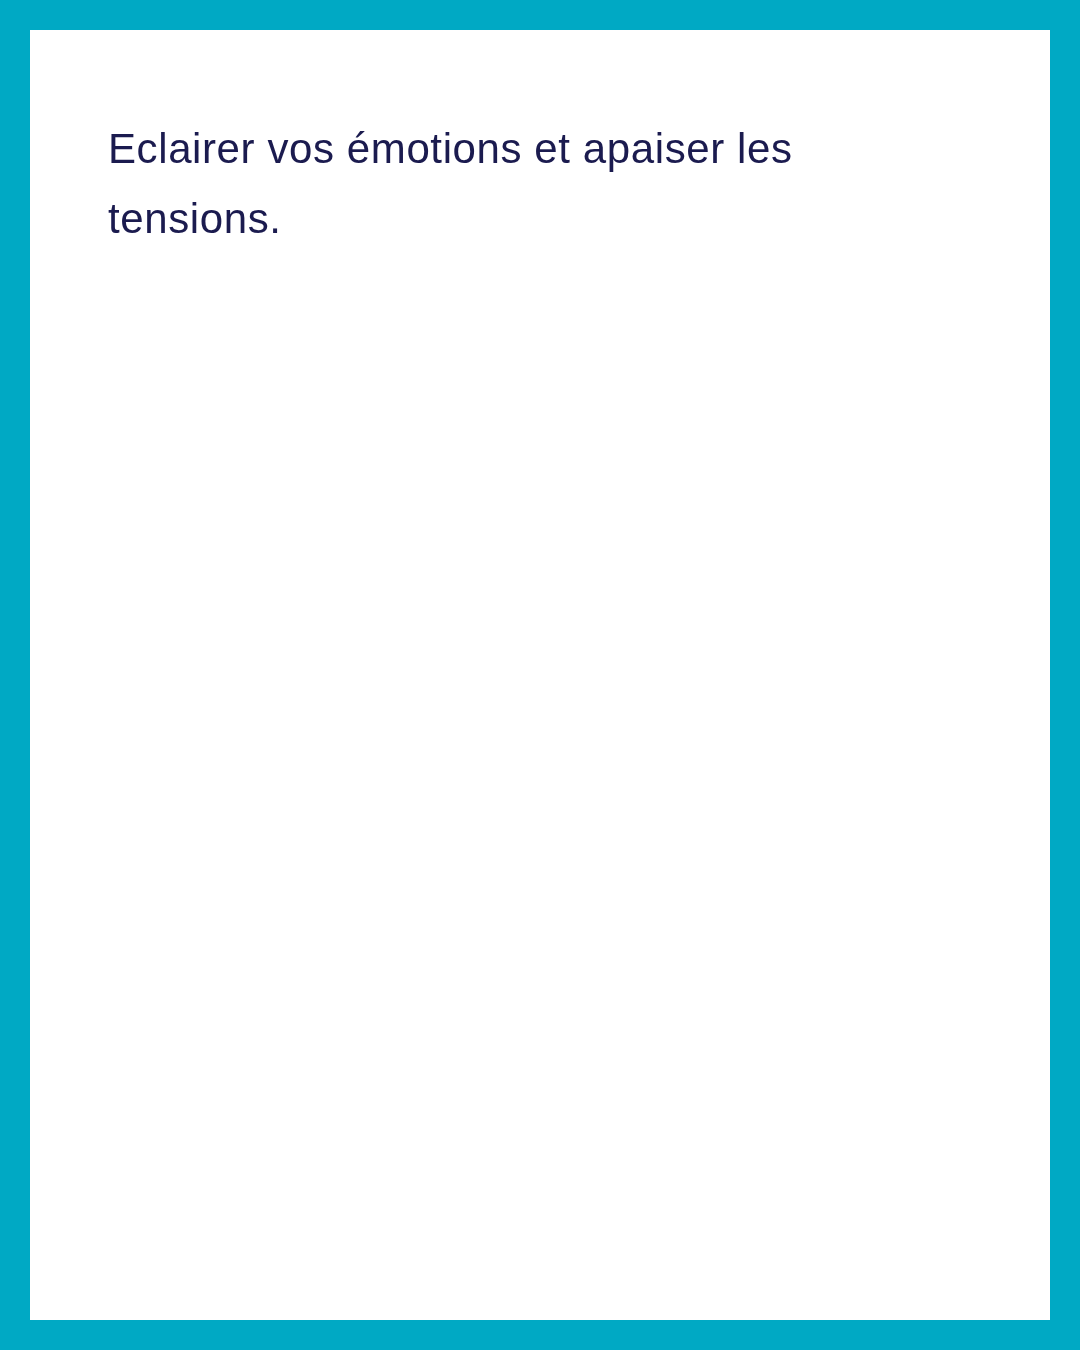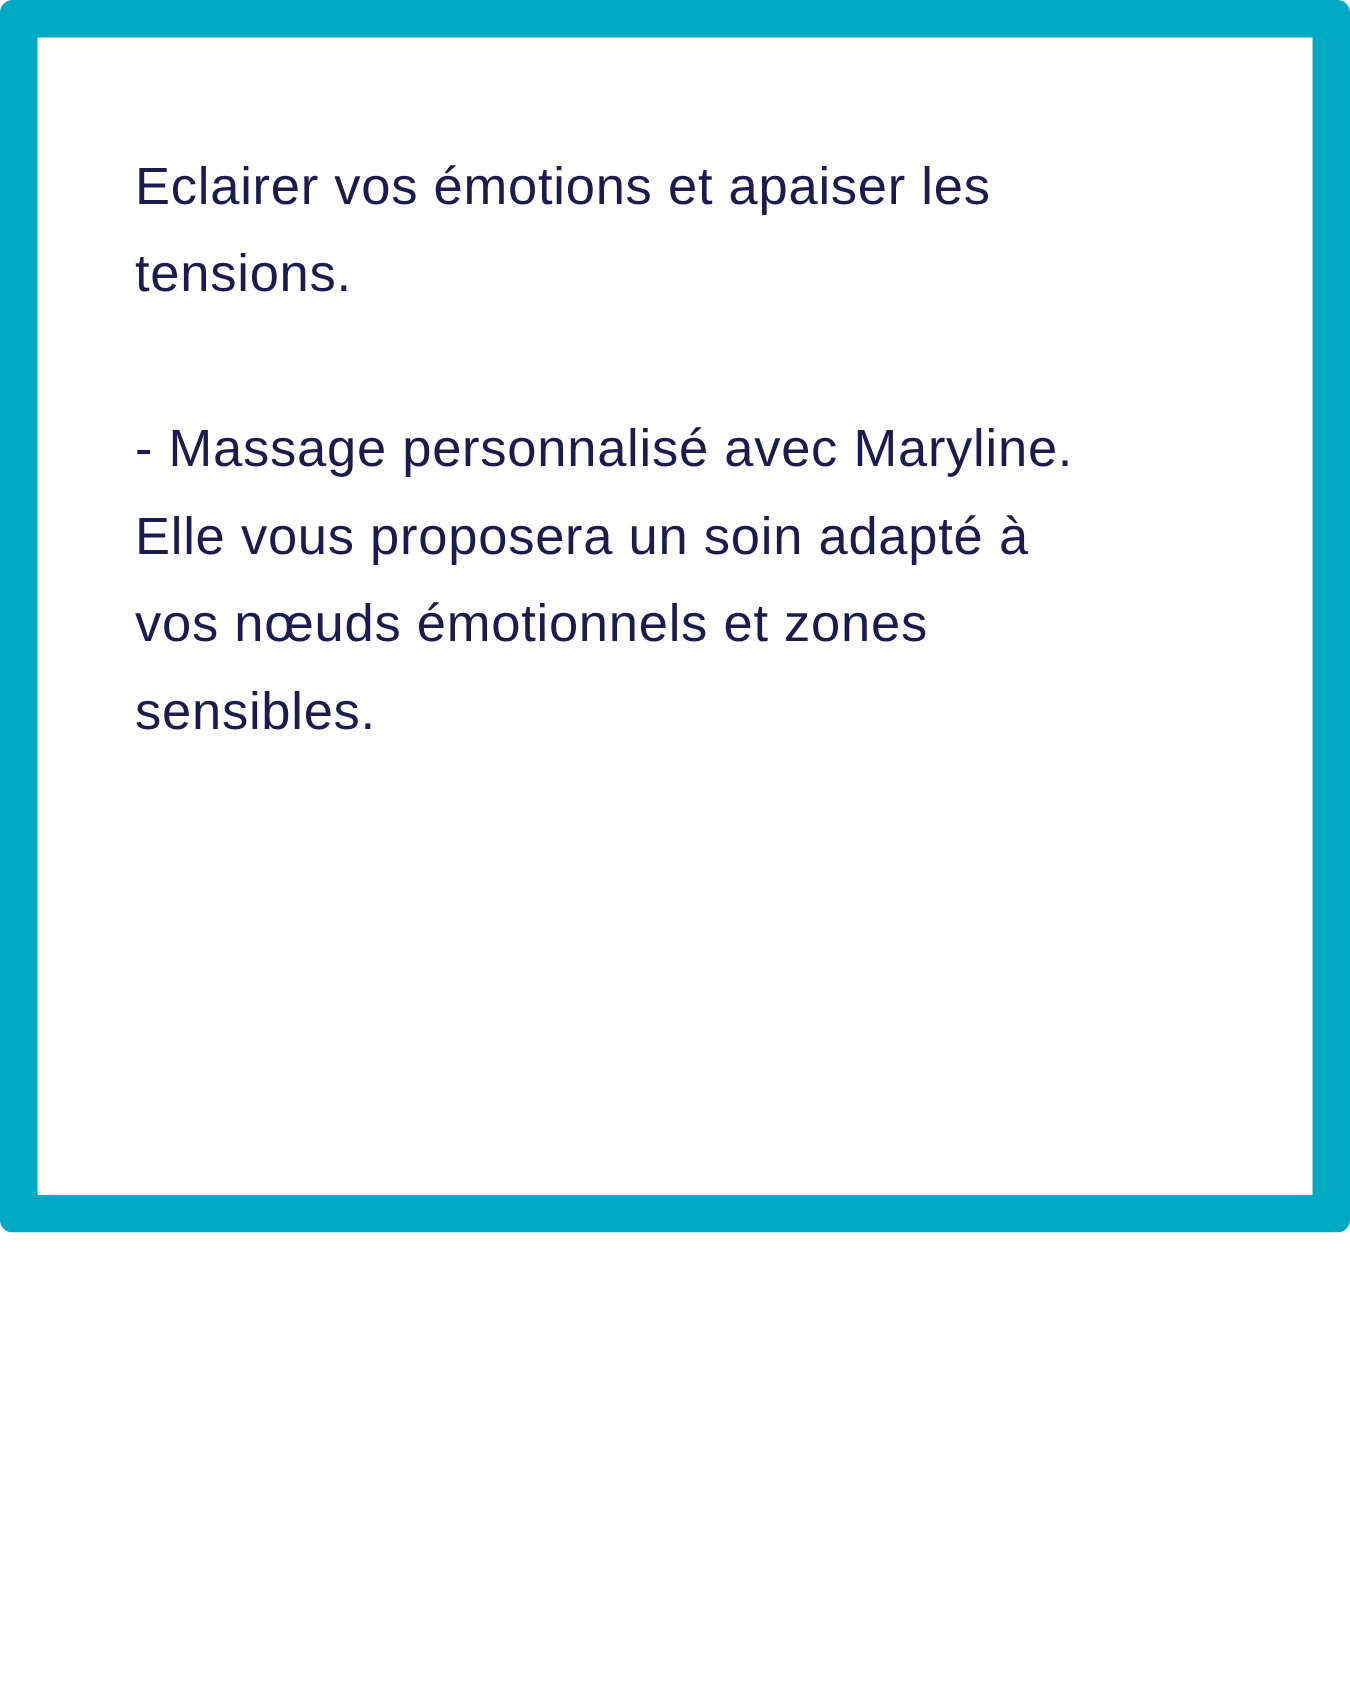--- a/index.html
+++ b/index.html
@@ -3,24 +3,23 @@
   <meta charset="utf-8">
   <style>
     * { margin: 0; padding: 0; box-sizing: border-box; }
     html, body {
       font-family: "Liberation Sans", "DejaVu Sans", sans-serif;
       background: #ffffff;
     }
     .frame {
       position: relative;
       width: 1080px;
-      height: 986px;
+      height: 1350px;
       background: var(--border-color, #00A9C4);
       overflow: hidden;
-      border-radius: 10px;
     }
     .card {
       position: absolute;
       top: 30px;
       left: 30px;
       right: 30px;
       bottom: 30px;
       background: var(--card-color, #ffffff);
       padding: 84px 60px 0 78px;
     }
@@ -34,18 +33,14 @@
       margin-bottom: 70px;
     }
   </style>
 </head>
 <body>
 
 <div class="frame">
   <div class="card">
     <p class="paragraph">Eclairer vos émotions et apaiser les
 tensions.</p>
-    <p class="paragraph">- Massage personnalisé avec Maryline.
-Elle vous proposera un soin adapté à
-vos nœuds émotionnels et zones
-sensibles.</p>
   </div>
 </div>
 
 </body></html>

